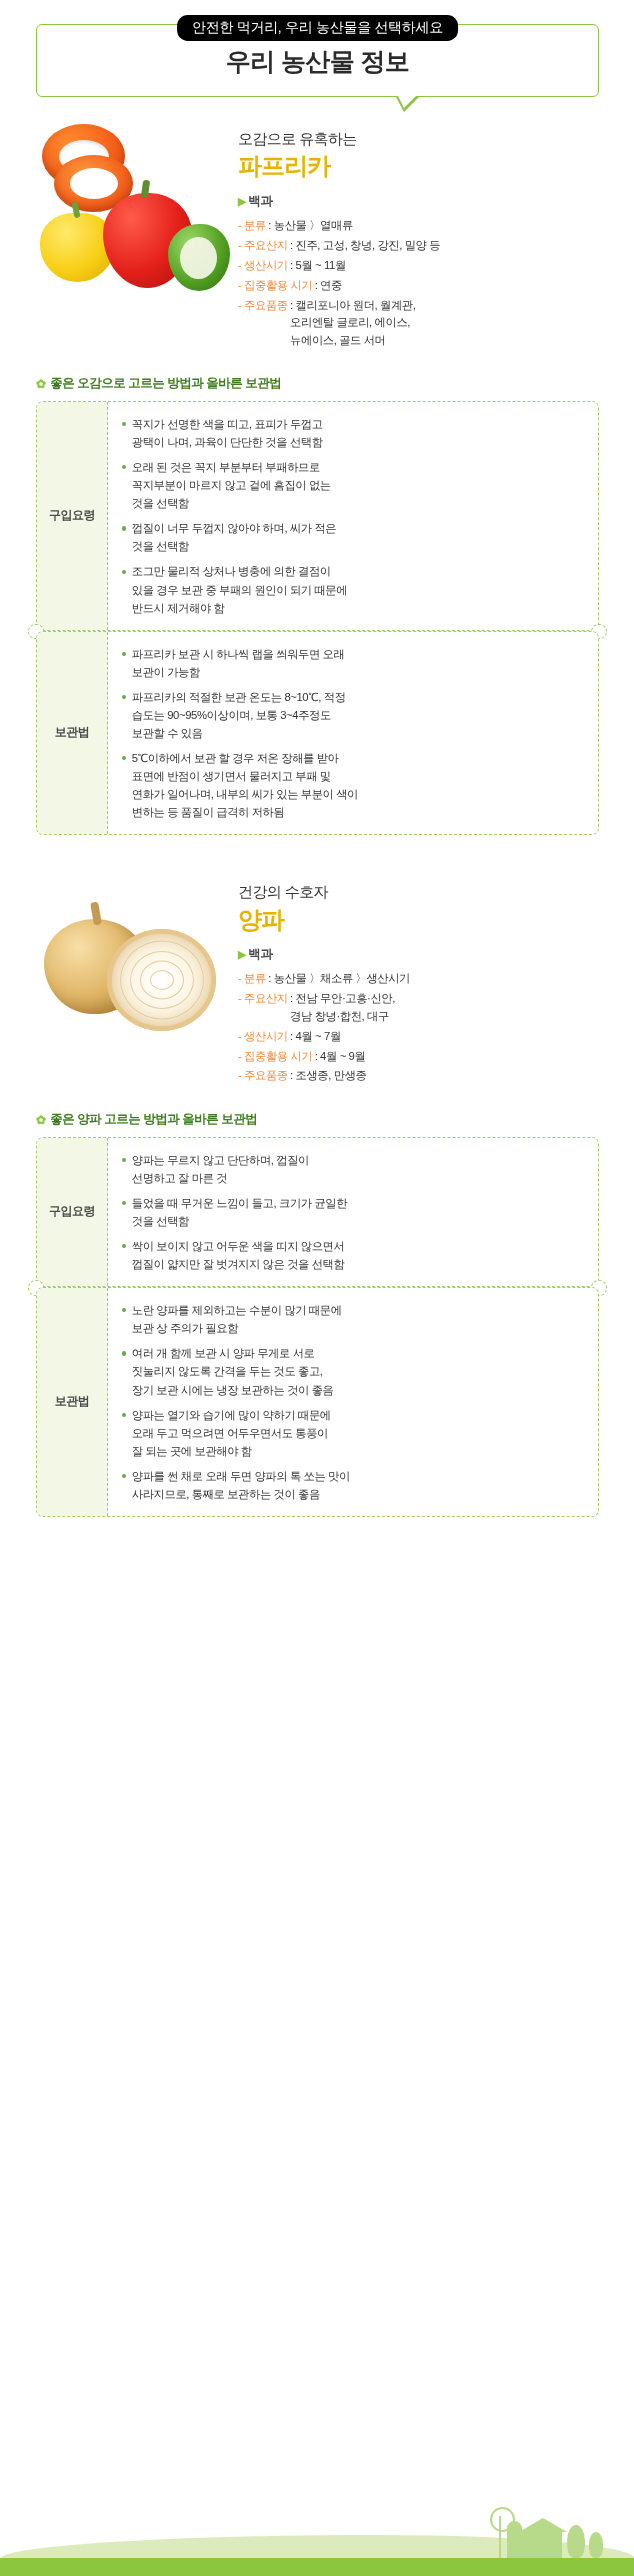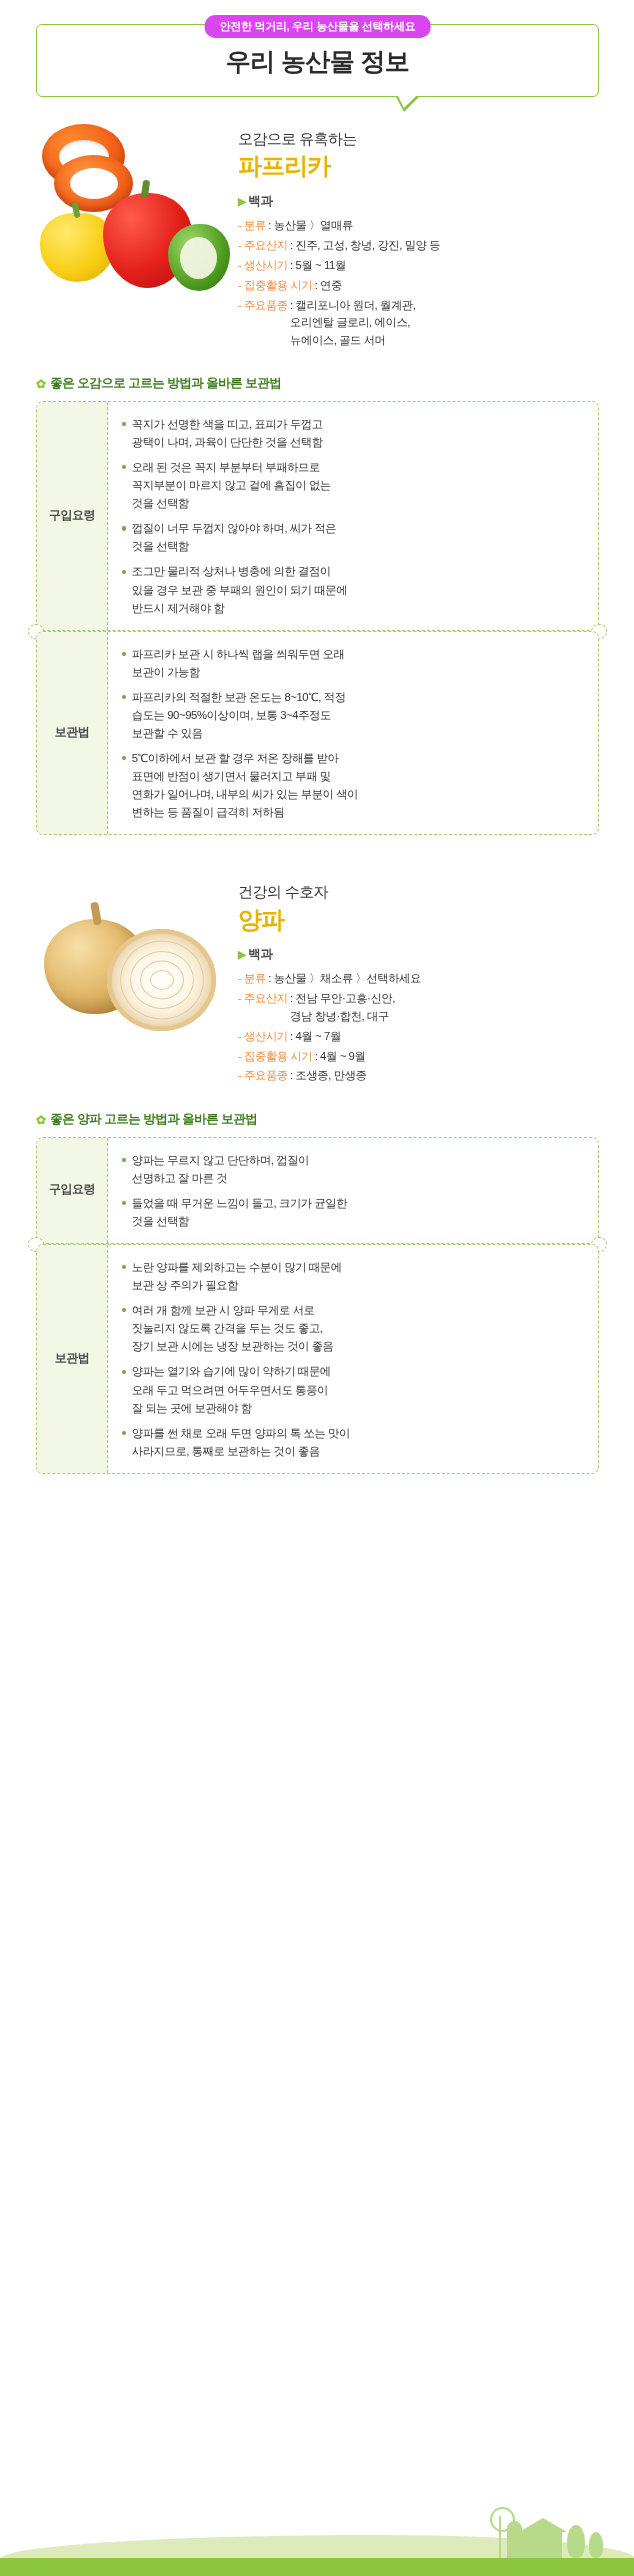--- a/index.html
+++ b/index.html
@@ -49,24 +49,24 @@
     border-left: 6.5px solid transparent;
     border-right: 12.5px solid transparent;
     border-top: 12.5px solid #ffffff;
     z-index: 2;
   }
   .ribbon {
     position: absolute;
     top: -10px;
     left: 50%;
     transform: translateX(-50%);
-    background: #d946ef;
+    background: #000000;
     color: #ffffff;
-    font-size: 11px;
-    font-weight: bold;
+    font-size: 14px;
+    font-weight: normal;
     letter-spacing: -0.3px;
     padding: 4.2px 15.5px;
     border-radius: 10.7px;
     white-space: nowrap;
   }
   .main-title {
     font-size: 25px;
     font-weight: bold;
     color: #2b2b2b;
     letter-spacing: -0.6px;
@@ -549,21 +549,21 @@
     </div>
     <div class="product-info">
       <div class="sub-lead">건강의 수호자</div>
       <div class="veg-name onion">양파</div>
       <div class="fam-line">
         <span class="tri">▶</span><span>백과</span>
       </div>
       <ul class="spec-list">
         <li>
             <span class="spec-label">분류</span>
-            <span class="spec-value">: <span>농산물 〉채소류 〉선택하세요</span></span>
+            <span class="spec-value">: <span>농산물 〉채소류 〉생산시기</span></span>
           </li>
         <li>
             <span class="spec-label">주요산지</span>
             <span class="spec-value">: <span>전남 무안·고흥·신안,</span><span class="l2">경남 창녕·합천, 대구</span></span>
           </li>
         <li>
             <span class="spec-label">생산시기</span>
             <span class="spec-value">: <span>4월 ~ 7월</span></span>
           </li>
         <li>
@@ -591,20 +591,24 @@
     </div>
     <div class="info-val">
       <ul class="bullets">
         <li>
             <span class="l">양파는 무르지 않고 단단하며, 껍질이</span>
             <span class="l">선명하고 잘 마른 것</span>
           </li>
         <li>
             <span class="l">들었을 때 무거운 느낌이 들고, 크기가 균일한</span>
             <span class="l">것을 선택함</span>
+          </li>
+        <li>
+            <span class="l">싹이 보이지 않고 어두운 색을 띠지 않으면서</span>
+            <span class="l">껍질이 얇지만 잘 벗겨지지 않은 것을 선택함</span>
           </li>
       </ul>
     </div>
   </div>
 
   <div class="connector">
     <span class="left"></span>
     <span class="right"></span>
   </div>
 

